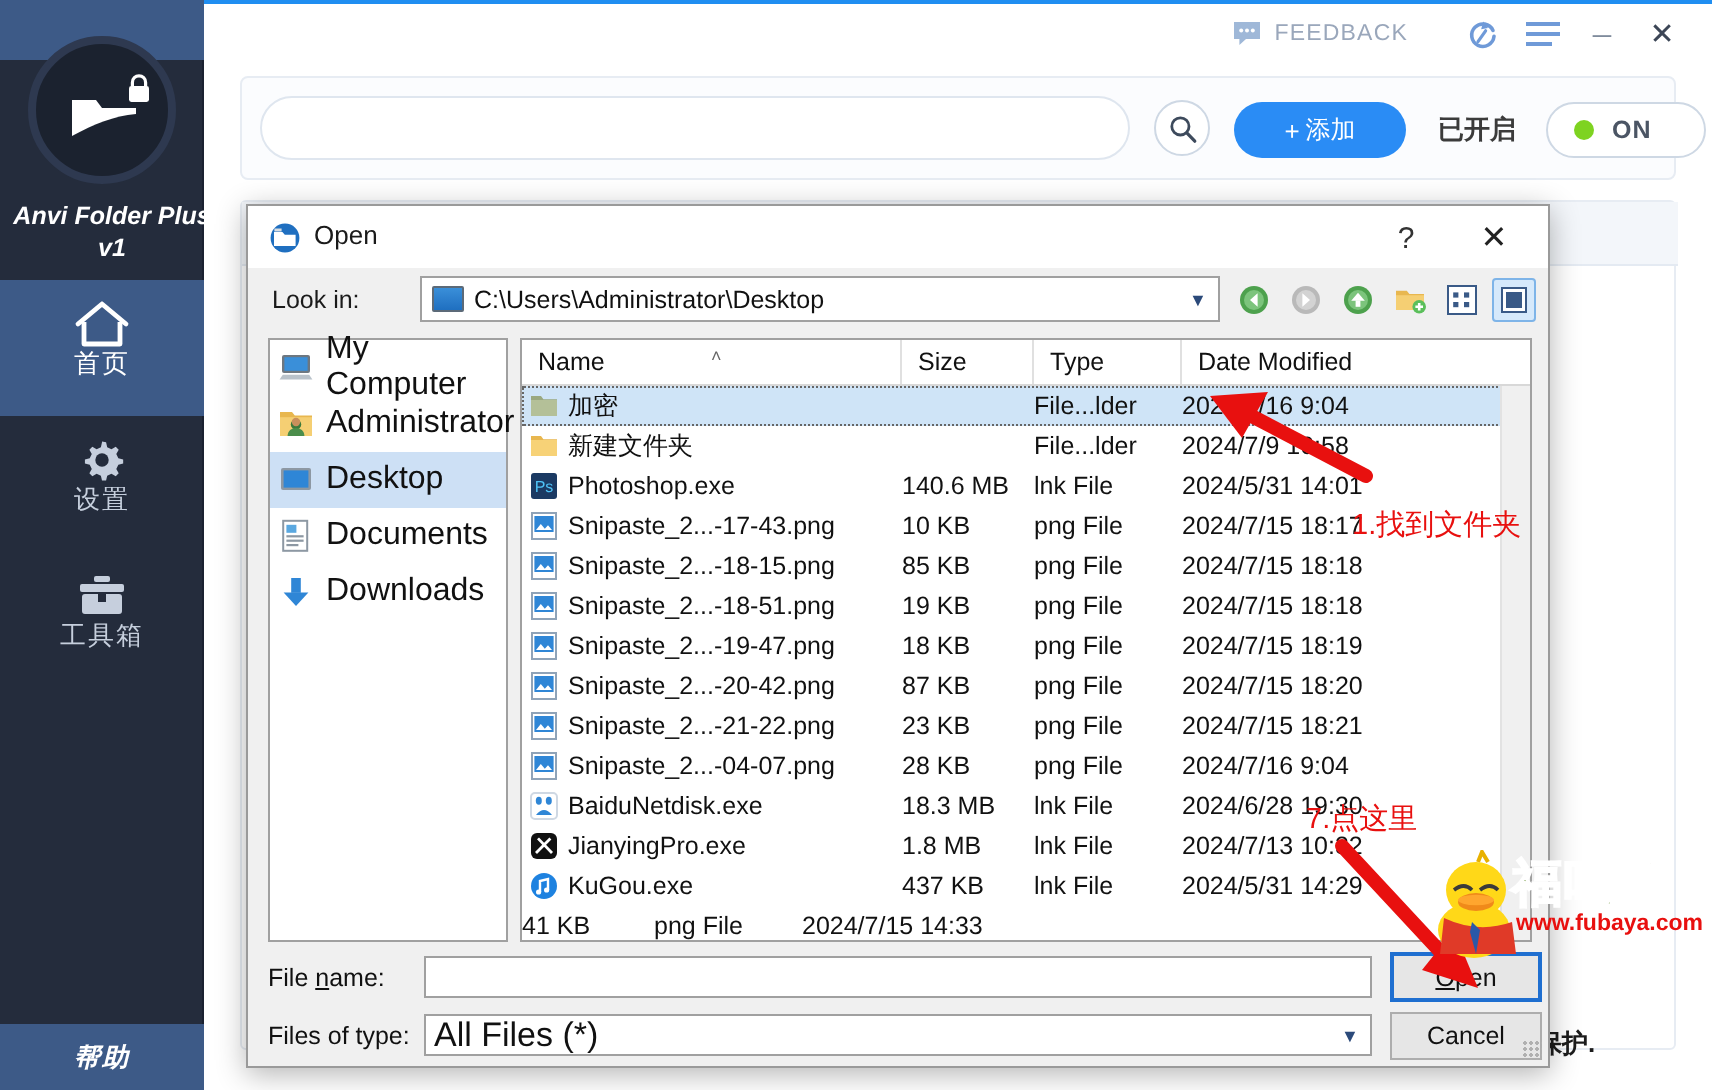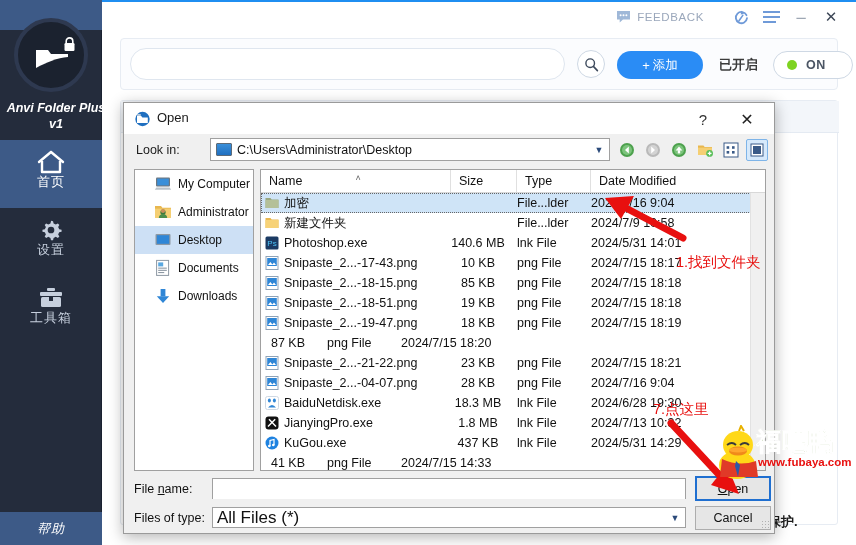--- a/index.html
+++ b/index.html
@@ -67,21 +67,21 @@
   .nav-item.active { background: #3d5a87; color: #ffffff; }
   .nav-icon { height: 30px; padding-top: 9px; }
   .nav-label { font-size: 13px; letter-spacing: 1px; margin-top: 3px; }
 
   .sidebar-help {
     position: absolute; left: 0; bottom: 0;
     width: 102px; height: 33px;
     background: #3d5a87;
     color: #ffffff;
     font-size: 13px;
-    font-weight: normal;
+    font-weight: bold;
     font-style: italic;
     text-align: center;
     line-height: 33px;
     letter-spacing: 1px;
     cursor: pointer;
   }
 
   
   .main {
     position: absolute; left: 102px; top: 0;
@@ -269,21 +269,21 @@
     width: 632px; height: 302px;
   }
   .places {
     position: absolute; left: 0; top: 0;
     width: 120px; height: 302px;
     background: #ffffff;
     border: 1px solid #a0a0a0;
   }
   .place {
     height: 28px; display: flex; align-items: center; gap: 6px;
-    padding-left: 19px; font-size: 12px; color: #111; cursor: pointer;
+    padding-left: 4px; font-size: 16px; color: #111; cursor: pointer;
   }
   .place.sel { background: #cde0f5; }
   .place-ico { width: 18px; height: 18px; flex: 0 0 auto; }
 
   .files {
     position: absolute; left: 126px; top: 0;
     width: 506px; height: 302px;
     background: #ffffff;
     border: 1px solid #a0a0a0;
     overflow: hidden;
@@ -306,21 +306,21 @@
     position: absolute; left: 50%; top: -3px;
     font-size: 9px; color: #666;
   }
   .frows { position: absolute; left: 0; top: 23px; width: 490px; }
   .frow {
     height: 20px; display: flex; align-items: center;
     font-size: 12.5px; color: #111; cursor: pointer;
   }
   .frow.sel { background: #cfe4f7; outline: 1px dotted #666; outline-offset: -1px; }
   .fc-name { width: 190px; display: flex; align-items: center; gap: 5px; padding-left: 4px; overflow: hidden; white-space: nowrap; }
-  .fc-size { width: 60px; text-align: center; padding-right: 6px; }
+  .fc-size { width: 60px; text-align: left; padding-right: 6px; }
   .fc-type { width: 74px; padding-left: 6px; }
   .fc-date { width: 140px; padding-left: 6px; }
   .fico { width: 14px; height: 14px; flex: 0 0 auto; }
 
   .vscroll {
     position: absolute; right: 0; top: 23px;
     width: 15px; height: 278px;
     background: #f0f0f0; border-left: 1px solid #e2e2e2;
   }
 
@@ -729,20 +729,28 @@
                   <rect x="2.2" y="2" width="9.6" height="8" fill="#2f86d6"></rect>
                   <path d="M3 9 l2.4-3 l2 2.4 l1.6-1.8 l2 2.4 z" fill="#ffffff"></path>
                 </svg>
                 <span>Snipaste_2...-19-47.png</span>
               </div>
               <div class="fc-size">18 KB</div>
               <div class="fc-type">png File</div>
               <div class="fc-date">2024/7/15 18:19</div>
             </div>
             <div class="frow">
+              <div class="fc-name">
+                <svg class="fico" viewBox="0 0 14 14">
+                  <rect x="1" y="0.5" width="12" height="13" fill="#ffffff" stroke="#8fa3b8"></rect>
+                  <rect x="2.2" y="2" width="9.6" height="8" fill="#2f86d6"></rect>
+                  <path d="M3 9 l2.4-3 l2 2.4 l1.6-1.8 l2 2.4 z" fill="#ffffff"></path>
+                </svg>
+                <span>Snipaste_2...-20-42.png</span>
+              </div>
               <div class="fc-size">87 KB</div>
               <div class="fc-type">png File</div>
               <div class="fc-date">2024/7/15 18:20</div>
             </div>
             <div class="frow">
               <div class="fc-name">
                 <svg class="fico" viewBox="0 0 14 14">
                   <rect x="1" y="0.5" width="12" height="13" fill="#ffffff" stroke="#8fa3b8"></rect>
                   <rect x="2.2" y="2" width="9.6" height="8" fill="#2f86d6"></rect>
                   <path d="M3 9 l2.4-3 l2 2.4 l1.6-1.8 l2 2.4 z" fill="#ffffff"></path>

